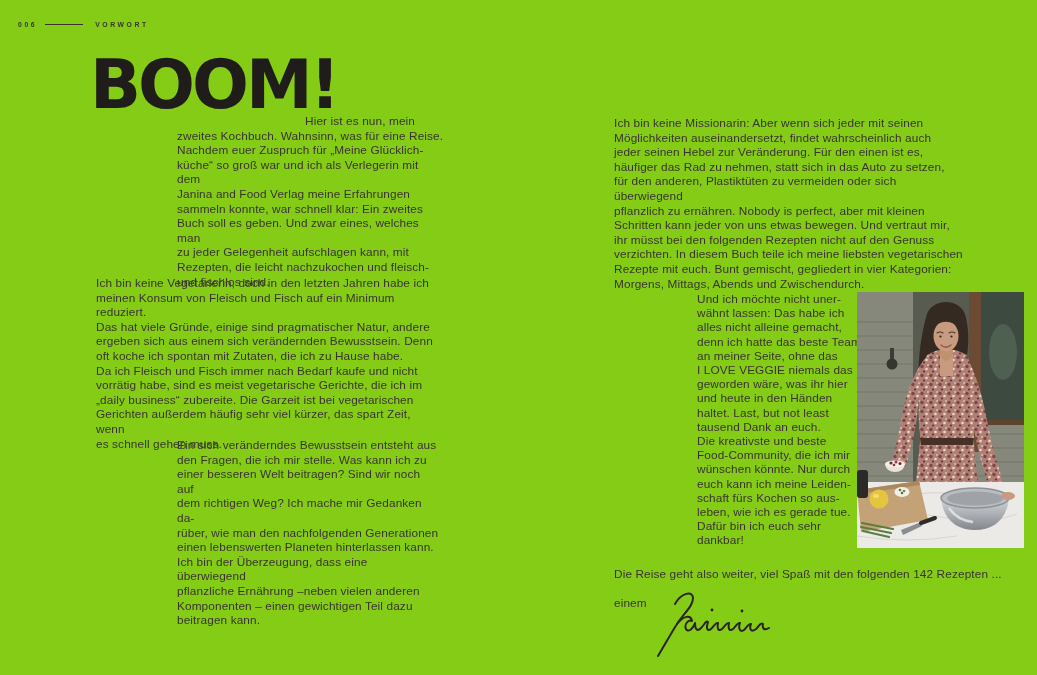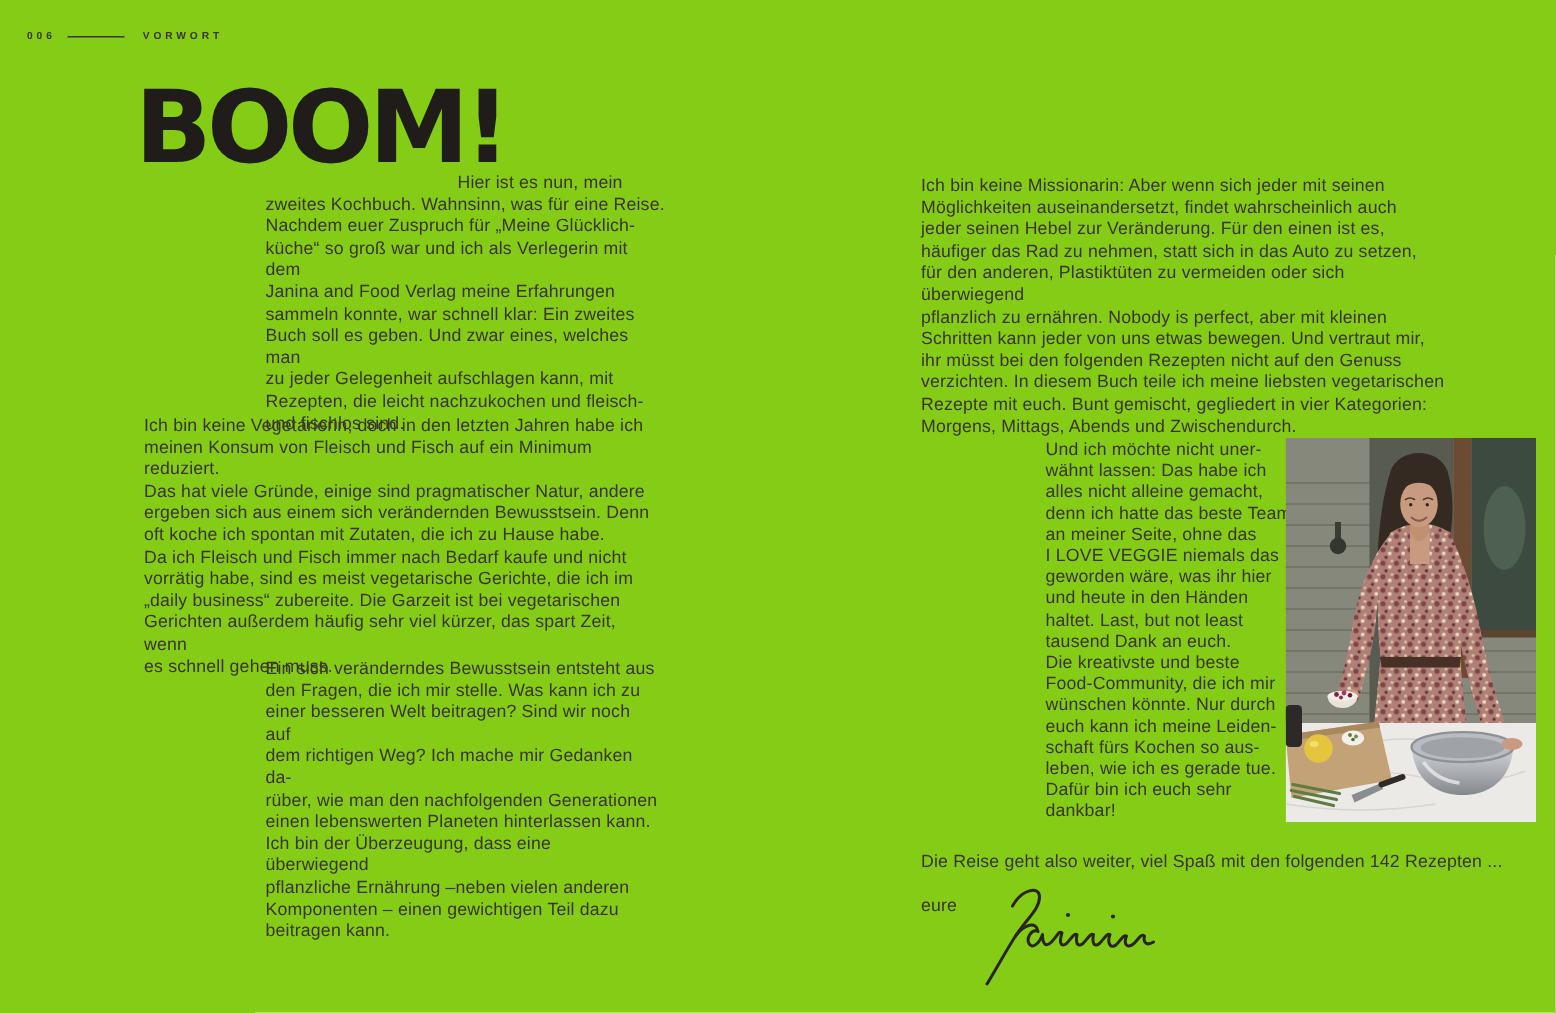--- a/index.html
+++ b/index.html
@@ -241,21 +241,21 @@
         <ellipse cx="118" cy="206" rx="34" ry="10" fill="#b9bcc0" stroke="#8e9195" stroke-width="1.5"></ellipse>
         <ellipse cx="118" cy="206.5" rx="28" ry="7" fill="#9fa3a8"></ellipse>
         <path d="M92,216 q8,12 24,14" stroke="#e8eaec" stroke-width="2.5" fill="none" opacity="0.8"></path>
       </g>
       <ellipse cx="151" cy="204" rx="7" ry="4" fill="#c89a80"></ellipse>
     </svg>
   </figure>
 
   <p class="copy closing">Die Reise geht also weiter, viel Spaß mit den folgenden 142 Rezepten ...</p>
 
-  <span class="signoff-word">eure</span>
+  <span class="signoff-word">einem</span>
 
   <svg class="signature" viewBox="0 0 145 72" aria-label="Janina">
     <g fill="none" stroke="#2a2420" stroke-width="2" stroke-linecap="round" stroke-linejoin="round">
       <path d="M30,16 C36,5 48,2 48,10 C48,18 40,24 32,36 C25,47 18,60 13,68"></path>
       <path d="M32,36 C38,28 46,26 47,33 C43,31 39,37 41,41 C43,45 48,41 50,35 C50,41 52,44 56,40 C60,36 61,32 63,34 C61,40 62,44 66,41 C69,38 71,34 73,35 C72,40 73,44 77,41 C80,38 82,34 84,35 C83,40 84,44 88,41 C91,38 93,34 95,35 C93,40 95,45 99,42 C102,39 104,35 106,36 C104,41 106,45 111,41 C114,38 116,34 118,36 C117,40 119,43 124,40"></path>
       <circle cx="67" cy="22" r="1.4" fill="#2a2420" stroke="none"></circle>
       <circle cx="97" cy="23" r="1.4" fill="#2a2420" stroke="none"></circle>
     </g>
   </svg>
 

